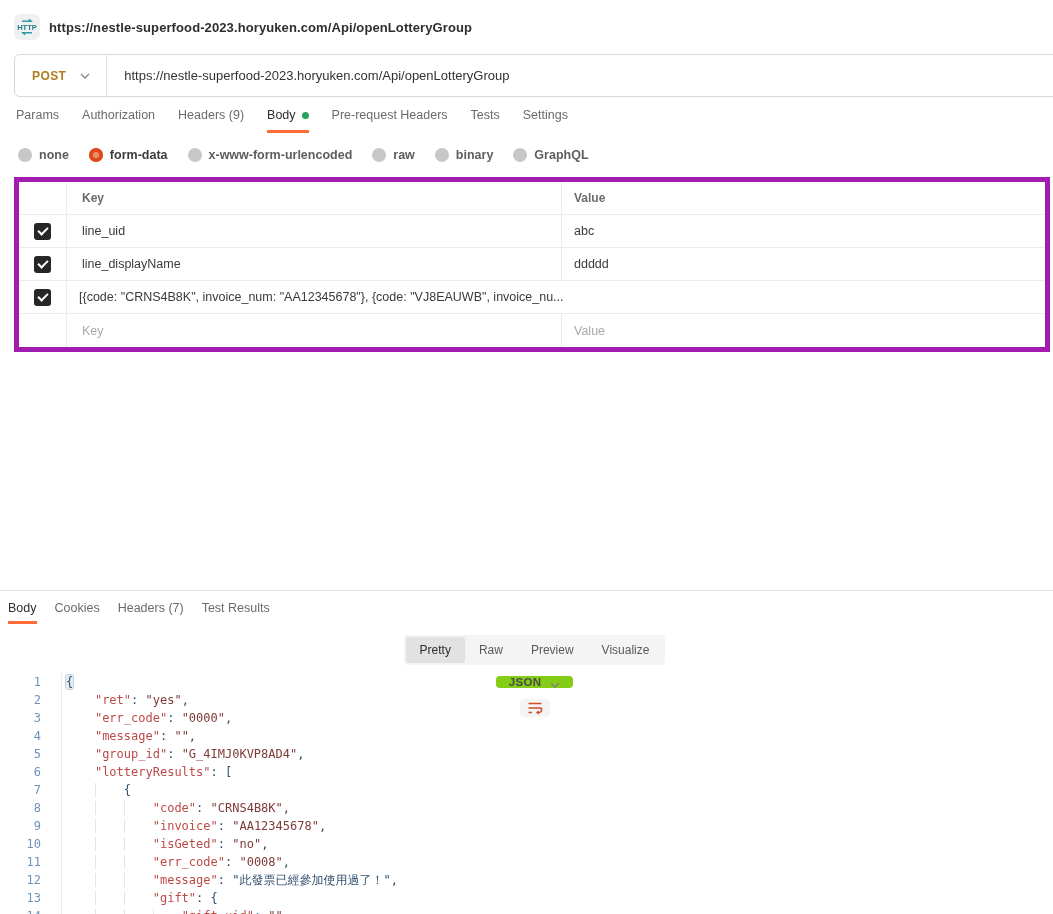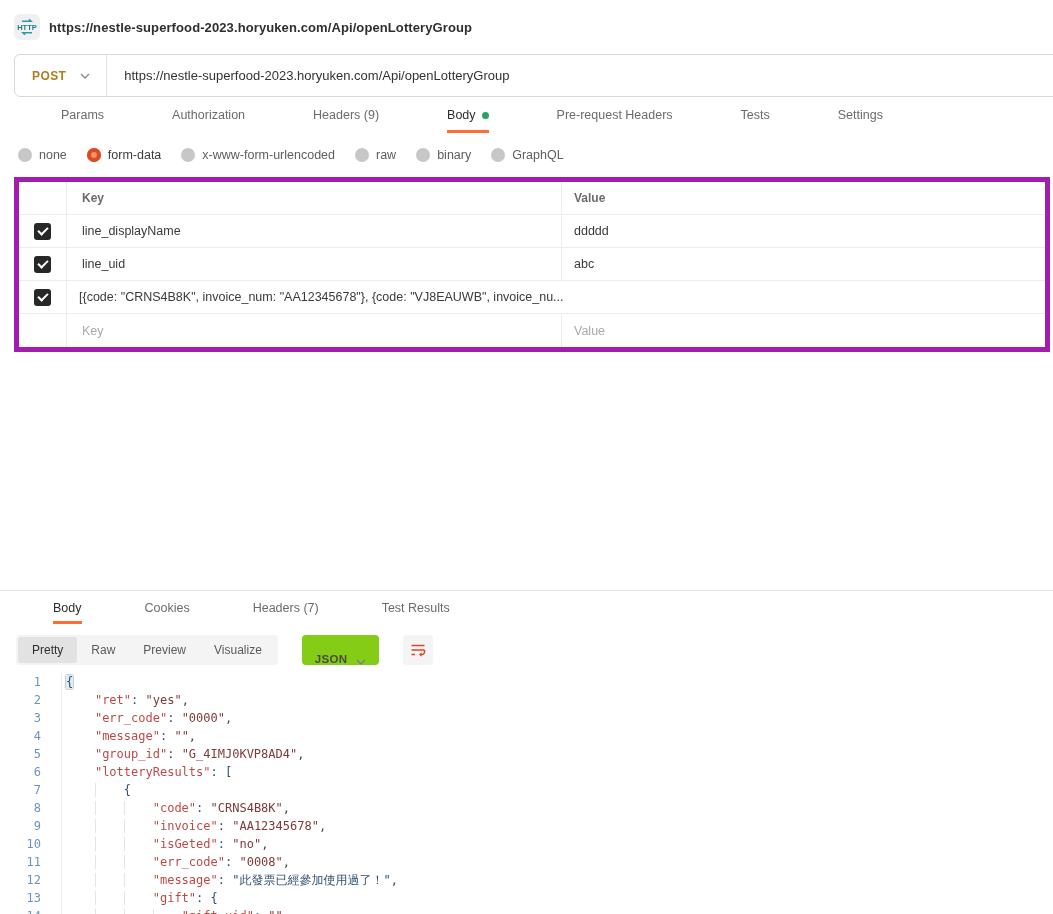--- a/index.html
+++ b/index.html
@@ -18,28 +18,28 @@
   .method { font-size:12px; font-weight:700; color:var(--method,#ad7e1c);
     letter-spacing:.4px; padding:0 14px 0 17px; }
   .method-box { display:flex; align-items:center; height:100%; cursor:pointer;text-align:right; }
   .method-chev { margin-right:16px; }
   .vsep { width:1px; height:100%; background:#e2e2e2; }
   .url-text { font-size:13px; color:#333; padding-left:17px; }
 
   
   .req-tabs { display:flex; margin-left:16px; height:36px; }
   .rtab { position:relative; display:flex; align-items:center; gap:6px; margin-right:23px;
-    font-size:12.5px; color:#6b6b6b; cursor:pointer;margin-left:45px; }
+    font-size:12.5px; color:#6b6b6b; cursor:pointer; }
   .rtab.active { color:#2d2d2d; }
   .rtab.active::after { content:''; position:absolute; left:0; right:0; bottom:0;
     height:3px; background:var(--accent,#ff6c37); }
   .dot { width:7px; height:7px; border-radius:50%; background:var(--dot_green,#27a35f); }
 
   
-  .modes { display:flex; align-items:center; gap:20px; margin:13px 0 0 18px; height:17px; }
+  .modes { display:flex; align-items:center; gap:20px; margin:13px 0 0 18px; height:17px;font-weight:bold; }
   .mode { display:flex; align-items:center; gap:7px; font-size:12.5px; color:#5e5e5e; cursor:pointer; }
   .radio { width:14px; height:14px; border-radius:50%; background:#c7c7c7; flex:none; }
   .radio.sel { background:#f09368; box-shadow:inset 0 0 0 4px #dd4a1f; }
   .mode.sel span.lbl { color:#3c3c3c; }
 
   
   .kv-table { margin:14px 3px 0 14px; border:5px solid #a21caf; font-size:12.5px; }
   .kv-row { display:flex; height:33px; border-bottom:1px solid #ececec; }
   .kv-row:last-child { border-bottom:none; }
   .c-check { width:48px; border-right:1px solid #ececec; display:flex;
@@ -53,21 +53,21 @@
   .ph { color:#a9a9a9; }
   .cb { width:17px; height:17px; background:#272727; border-radius:3px; position:relative; cursor:pointer; }
   .cb::after { content:''; position:absolute; left:5.5px; top:2.5px; width:4px; height:8px;
     border:solid #fff; border-width:0 2px 2px 0; transform:rotate(45deg); }
 
   
   .resp { border-top:1px solid #e3e3e3; }
   .resp-tabs { display:flex; padding-left:8px; height:33px; }
   .resp-tabs .rtab { margin-right:18px; }
 
-  .toolbar { display:flex; align-items:center; gap:24px; margin:11px 0 0 16px; height:30px; }
+  .toolbar { display:flex; align-items:center; gap:11px; margin:11px 0 0 16px; height:30px;flex-direction:column; }
   .segment { background:#f4f4f4; border-radius:4px; display:flex; align-items:center;
     padding:2px; height:30px; }
   .seg-item { padding:0 14px; height:26px; display:flex; align-items:center; font-size:12px;
     color:#5a5a5a; border-radius:3px; cursor:pointer; }
   .seg-item.active { background:#e2e2e2; color:#2e2e2e; }
   .json-btn { background:#84cc16; border-radius:4px; height:30px; display:flex;
     align-items:flex-end; gap:9px; padding:0 13px; font-size:11.5px; font-weight:700;
     color:#4a4a4a; letter-spacing:.3px; cursor:pointer; }
   .wrap-btn { background:#f4f4f4; border-radius:4px; width:30px; height:30px;
     display:flex; align-items:center; justify-content:center; cursor:pointer; }
@@ -168,29 +168,29 @@
   <div class="kv-row kv-head">
     <div class="c-check"></div>
     <div class="c-key">Key</div>
     <div class="c-val">Value</div>
   </div>
   <div id="kv-rows">
       <div class="kv-row">
         <div class="c-check">
           <span class="cb"></span>
         </div>
-        <div class="c-key">line_displayName</div>
-        <div class="c-val">ddddd</div>
+        <div class="c-key">line_uid</div>
+        <div class="c-val">abc</div>
       </div>
       <div class="kv-row">
         <div class="c-check">
           <span class="cb"></span>
         </div>
-        <div class="c-key">line_uid</div>
-        <div class="c-val">abc</div>
+        <div class="c-key">line_displayName</div>
+        <div class="c-val">ddddd</div>
       </div>
       <div class="kv-row">
         <div class="c-check">
           <span class="cb"></span>
         </div>
         <div class="c-val">[{code: "CRNS4B8K", invoice_num: "AA12345678"}, {code: "VJ8EAUWB", invoice_nu...</div>
       </div>
       <div class="kv-row">
         <div class="c-check"></div>
         <div class="c-key ph">Key</div>

